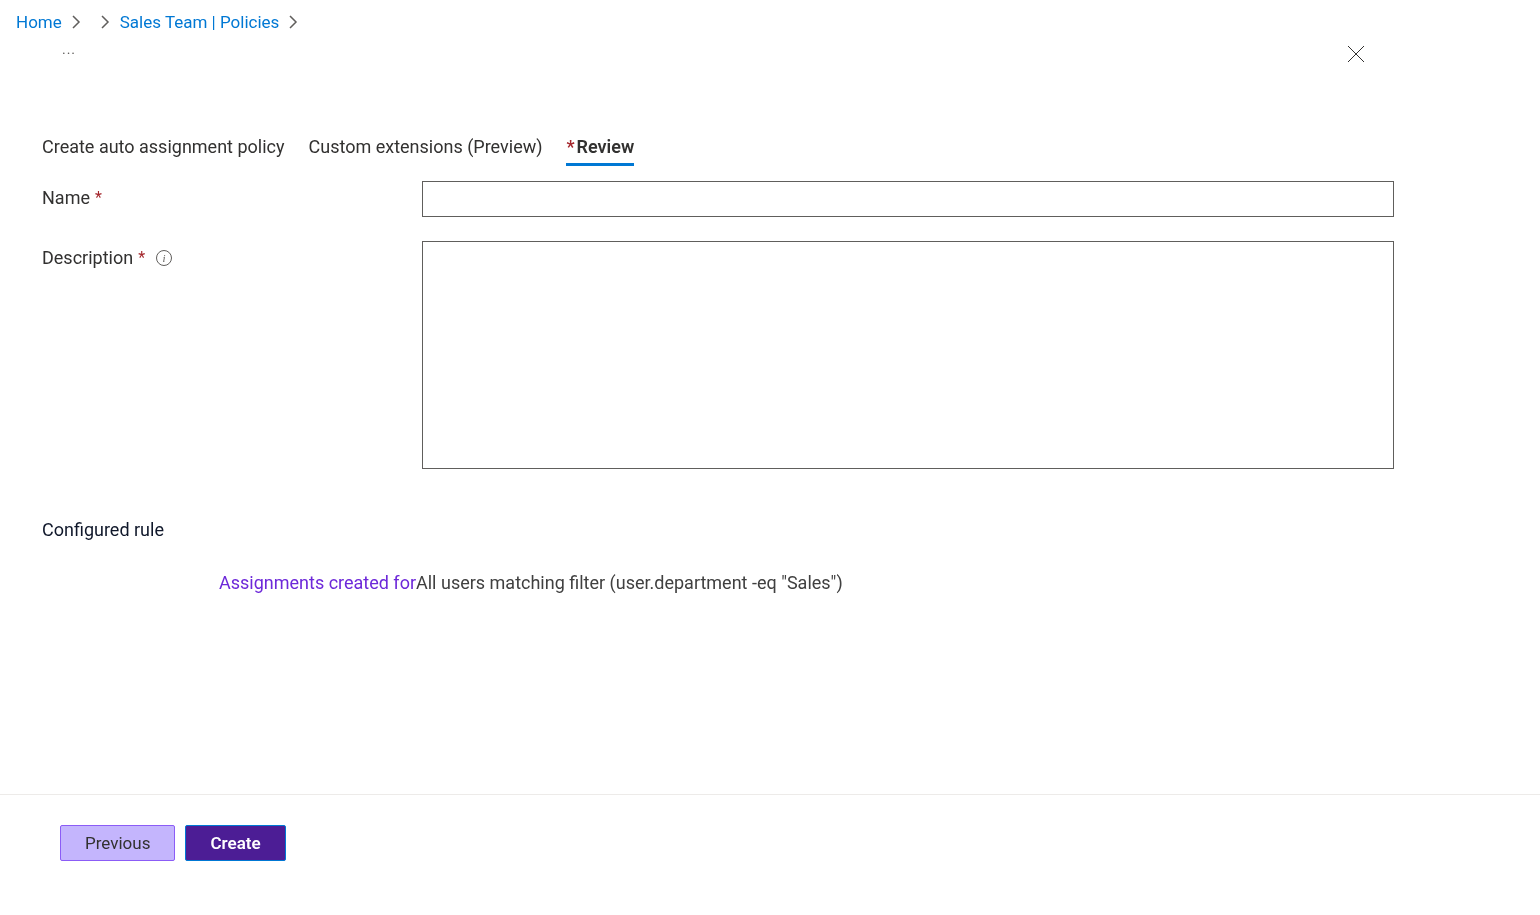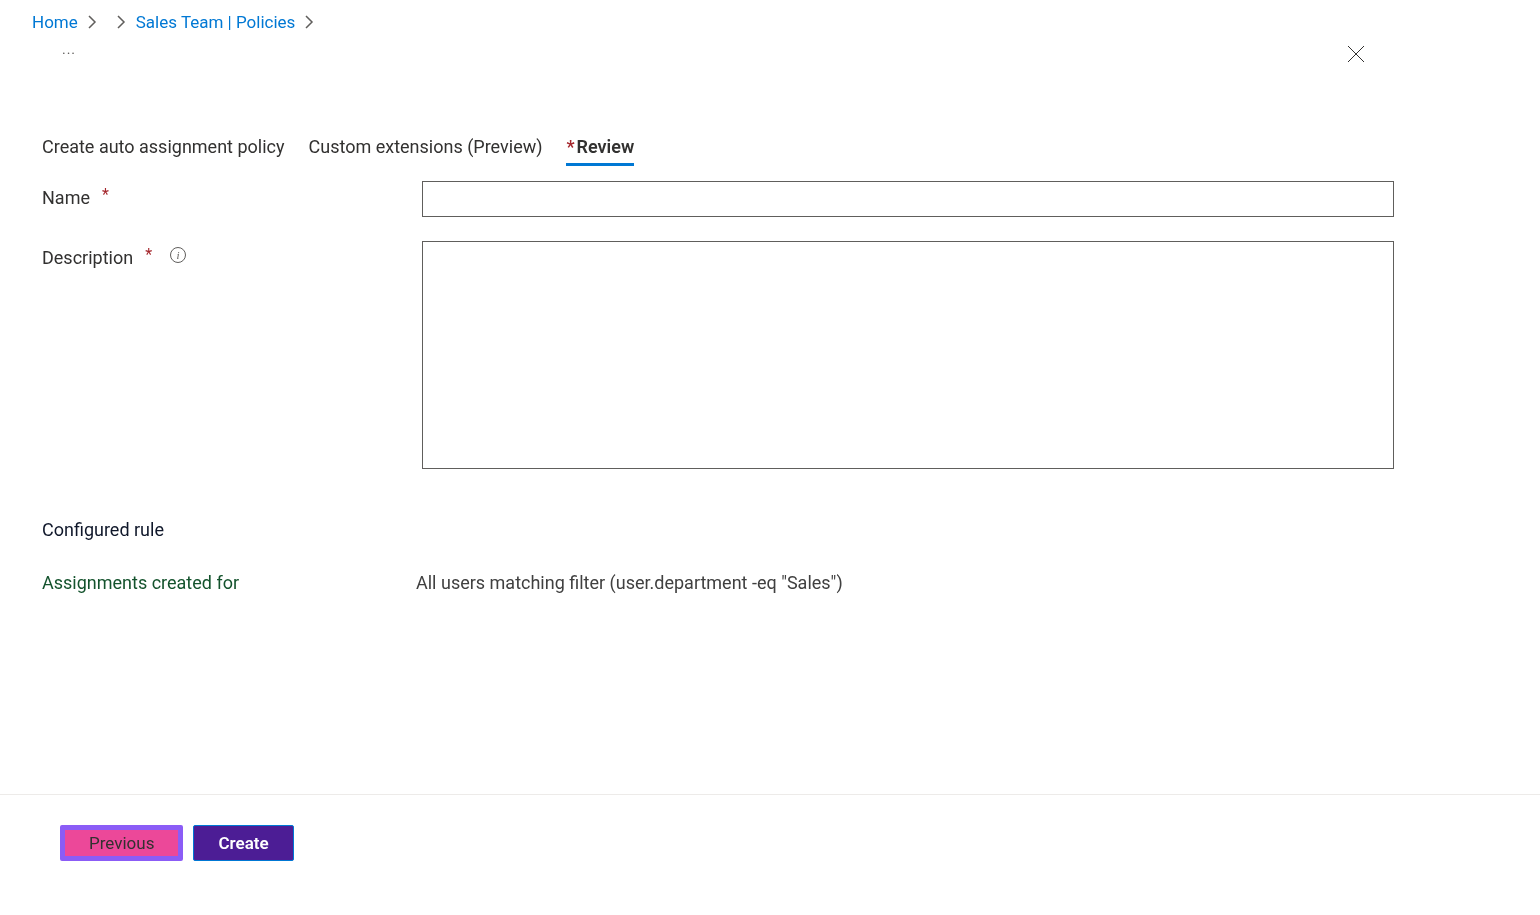--- a/index.html
+++ b/index.html
@@ -14,21 +14,20 @@
       background: #ffffff;
       width: 1540px;
       height: 915px;
       position: relative;
     }
     .breadcrumb {
       display: flex;
       align-items: center;
       padding: 12px 30px 8px 16px;
       font-size: 17px;
-      margin-left: 16px;
     }
     .breadcrumb a {
       color: #0078d4;
       text-decoration: none;
     }
     .breadcrumb-sep {
       color: #605e5c;
       margin: 0 10px;
       font-size: 14px;
       display: inline-flex;
@@ -109,21 +108,22 @@
       display: flex;
       align-items: flex-start;
       margin-bottom: 24px;
     }
     .form-label {
       width: 380px;
       flex-shrink: 0;
       font-size: 18px;
       color: #323130;
       display: flex;
-      gap: 12px;
+      align-items: center;
+      gap: 5px;
       padding-top: 6px;
     }
     .required {
       color: #a4262c;
       font-size: 16px;
       line-height: 1;
     }
     .info-icon {
       width: 16px;
       height: 16px;
@@ -163,21 +163,22 @@
       color: #0f172a;
       margin-top: 50px;
       margin-bottom: 32px;
     }
     .readonly-row {
       display: flex;
       font-size: 18px;
     }
     .readonly-label {
       width: 374px;
-      color: #14532d;
+      color: #6d28d9;
+      text-align: right;
     }
     .readonly-value {
       color: #404040;
     }
     .footer {
       position: absolute;
       left: 0;
       right: 0;
       bottom: 54px;
       padding: 30px 60px 0 60px;
@@ -187,22 +188,22 @@
     }
     .btn {
       height: 36px;
       padding: 0 24px;
       font-size: 17px;
       font-family: inherit;
       cursor: pointer;
       border-radius: 2px;
     }
     .btn-secondary {
-      background: #ec4899;
-      border: 5px solid #8b5cf6;
+      background: #c4b5fd;
+      border: 1px solid #8b5cf6;
       color: #323130;
     }
     .btn-primary {
       background: #4c1d95;
       border: 1px solid #0078d4;
       color: #ffffff;
       font-weight: 600;
     }
   </style>
 </head>

